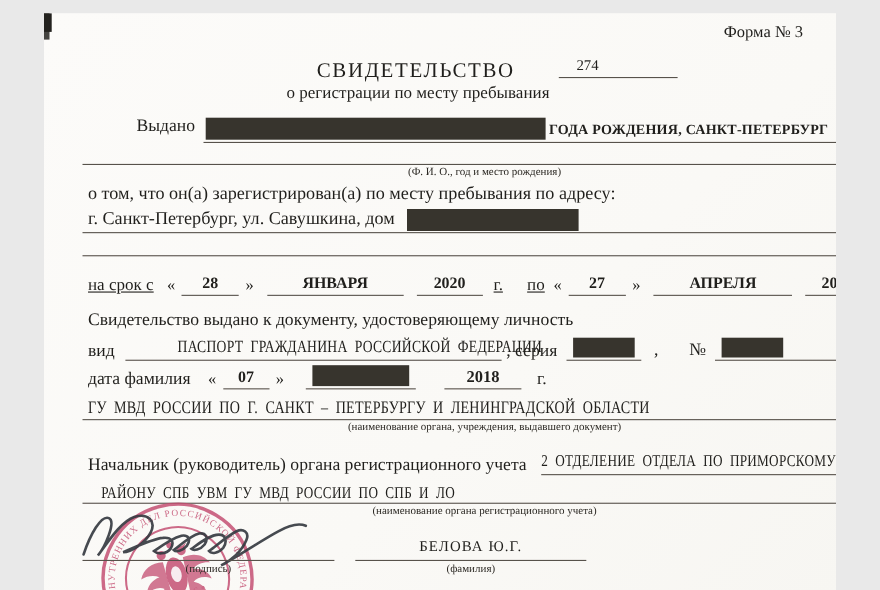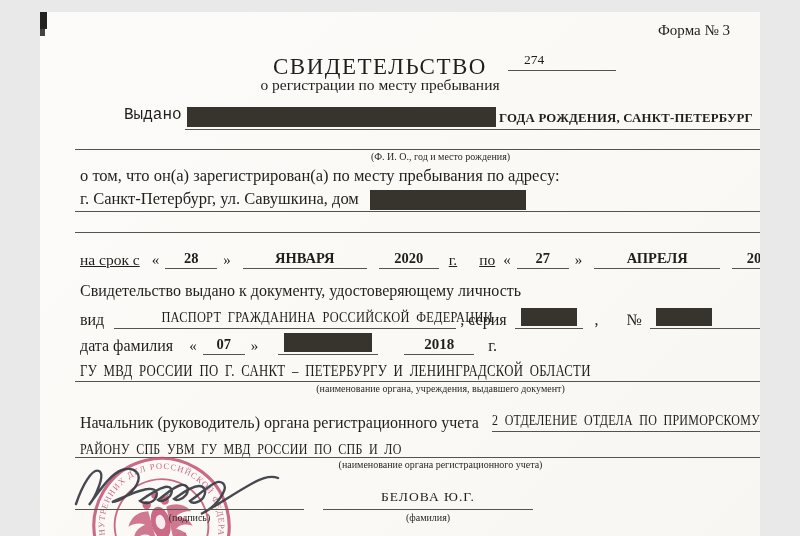--- a/index.html
+++ b/index.html
@@ -26,25 +26,25 @@
 </head>
 <body>
 
 <div id="page">
 
   <div class="artifact" style="left:0;top:12;width:7px;height:17px;"></div>
   <div class="artifact" style="left:0;top:46;width:5px;height:24px;opacity:.85;"></div>
 
   <div class="abs" style="right:30px;top:10px;font-size:15px;">Форма № 3</div>
 
-  <div class="abs" style="left:233px;top:42px;width:210px;text-align:center;font-size:23px;letter-spacing:1.5px;">СВИДЕТЕЛЬСТВО</div>
+  <div class="abs" style="left:233px;top:42px;width:210px;text-align:center;font-size:19px;letter-spacing:1.5px;">СВИДЕТЕЛЬСТВО</div>
   <div class="abs" style="left:468px;top:40px;width:108px;border-bottom:1.4px solid #57524b;font-size:13.5px;padding:0 0 2px 16px;box-sizing:border-box;">274</div>
   <div class="abs" style="left:180px;top:64px;width:320px;text-align:center;font-size:15.5px;">о регистрации по месту пребывания</div>
 
-  <div class="abs t16" style="left:84px;top:94px;font-family:Liberation Mono, monospace;">Выдано</div>
+  <div class="abs t16" style="left:84px;top:94px;">Выдано</div>
   <div class="abs" style="left:147px;top:95px;"><span class="bar" style="width:309px;height:20px;"></span></div>
   <div class="abs boldcaps" style="left:459px;top:99px;">ГОДА РОЖДЕНИЯ, САНКТ-ПЕТЕРБУРГ</div>
   <div class="rule" style="left:145px;top:117px;width:621px;"></div>
 
   <div class="rule" style="left:35px;top:137px;width:731px;"></div>
   <div class="cap" style="left:35px;top:139px;width:731px;">(Ф. И. О., год и место рождения)</div>
 
   <div class="abs t165" style="left:40px;top:154px;">о том, что он(а) зарегистрирован(а) по месту пребывания по адресу:</div>
   <div class="abs t165" style="left:40px;top:177px;">г. Санкт-Петербург, ул. Савушкина, дом</div>
   <div class="abs" style="left:330px;top:178px;"><span class="bar" style="width:156px;height:20px;"></span></div>
@@ -89,21 +89,21 @@
     <span class="cell" style="width:70px;margin-left:22px;font-weight:bold;font-size:15px;">2018</span>
     <span class="t16" style="margin-left:10px;">г.</span>
   </div>
 
   <div class="abs" style="left:40px;top:350px;"><span class="cond" style="font-size:16px;">ГУ  МВД  РОССИИ  ПО  Г. САНКТ – ПЕТЕРБУРГУ  И  ЛЕНИНГРАДСКОЙ ОБЛАСТИ</span></div>
   <div class="rule" style="left:35px;top:369px;width:731px;"></div>
   <div class="cap" style="left:35px;top:371px;width:731px;">(наименование органа, учреждения, выдавшего документ)</div>
 
   <div class="abs t16" style="left:40px;top:402px;">Начальник (руководитель) органа регистрационного учета</div>
   <div class="abs" style="left:452px;top:399px;width:314px;border-bottom:1.4px solid #57524b;padding-bottom:2px;"><span class="cond" style="font-size:15px;">2 ОТДЕЛЕНИЕ ОТДЕЛА  ПО ПРИМОРСКОМУ</span></div>
-  <div class="abs" style="left:40px;top:428px;"><span class="cond" style="font-size:15px;">РАЙОНУ СПБ УВМ  ГУ  МВД РОССИИ  ПО СПБ  И  ЛО</span></div>
+  <div class="abs" style="left:52px;top:428px;"><span class="cond" style="font-size:15px;">РАЙОНУ СПБ УВМ  ГУ  МВД РОССИИ  ПО СПБ  И  ЛО</span></div>
   <div class="rule" style="left:35px;top:445px;width:731px;"></div>
   <div class="cap" style="left:35px;top:447px;width:731px;">(наименование органа регистрационного учета)</div>
 
   <div class="abs" style="left:44px;top:436px;transform:rotate(-14deg);opacity:.82;">
     <svg width="156" height="156" viewBox="0 0 150 150">
       <g fill="none" stroke="#c24a6e">
         <circle cx="75" cy="75" r="65" stroke-width="3"></circle>
         <circle cx="75" cy="75" r="45" stroke-width="1.8"></circle>
       </g>
       <defs>

